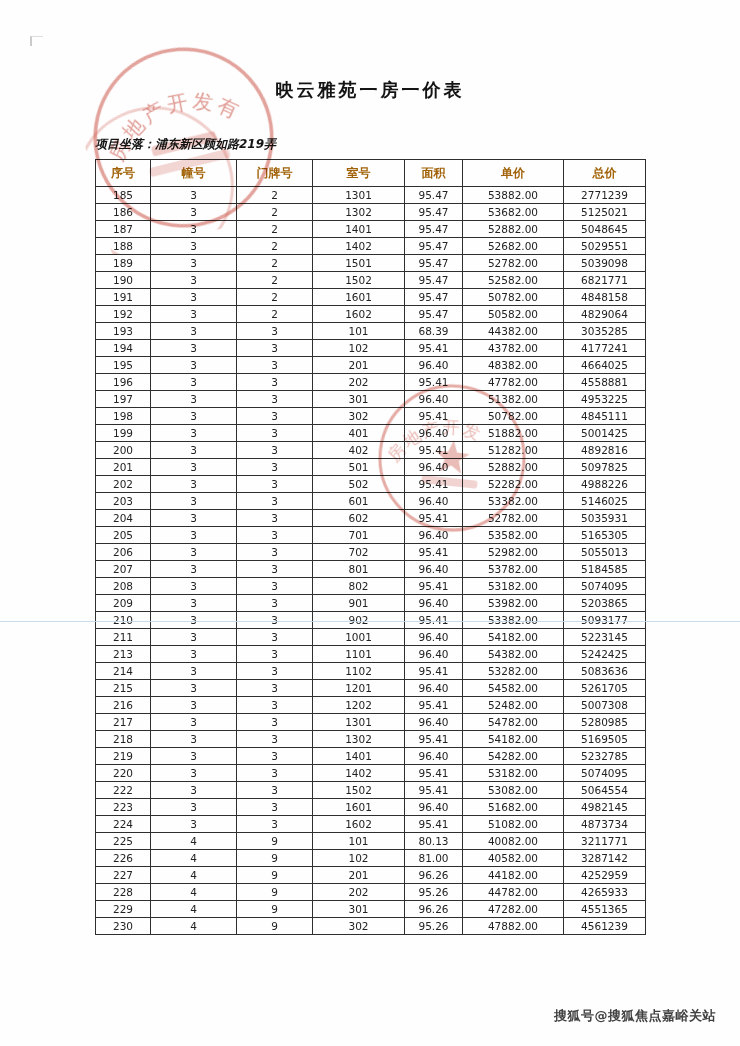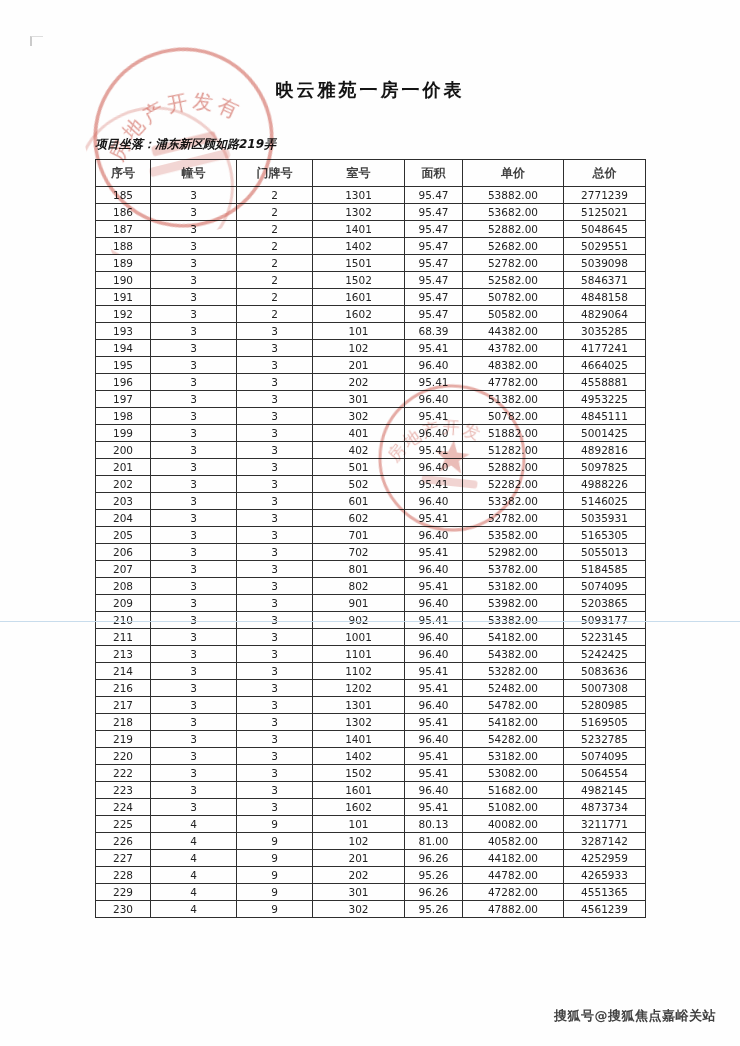--- a/index.html
+++ b/index.html
@@ -19,21 +19,21 @@
   .location{
     margin:34px 0 6px 95px;font-size:12px;font-weight:700;color:#141414;font-style:italic;
   }
   table.price-table{
     border-collapse:collapse;margin-left:95px;width:550px;table-layout:fixed;
     background:transparent;
   }
   .price-table th,.price-table td{
     border:1px solid #2e2e2e;text-align:center;padding:0;overflow:hidden;white-space:nowrap;
   }
-  .price-table thead th{height:26px;font-size:12px;font-weight:700;color:#404040;}
+  .price-table thead th{height:26px;font-size:12px;font-weight:700;color:#a16207;}
   .price-table tbody td{height:16px;font-size:10.5px;color:#222;}
   .seal{position:absolute;mix-blend-mode:multiply;pointer-events:none;}
   .seal-top{left:86px;top:40px;width:195px;height:195px;transform:rotate(-14deg);opacity:.85;}
   .seal-mid{left:372px;top:378px;width:160px;height:160px;transform:rotate(6deg);opacity:.85;}
   .seal-blur{filter:blur(0.7px);}
   .scan-line{position:absolute;left:0;top:621px;width:740px;height:1px;background:#c2d8ea;opacity:.9;}
   .watermark{
     position:absolute;top:1007px;right:24px;
     font-size:13px;font-weight:700;color:#3f3f3f;letter-spacing:.5px;
   }
@@ -116,21 +116,21 @@
           <td>52782.00</td>
           <td>5039098</td>
         </tr>
         <tr>
           <td>190</td>
           <td>3</td>
           <td>2</td>
           <td>1502</td>
           <td>95.47</td>
           <td>52582.00</td>
-          <td>5846371</td>
+          <td>6821771</td>
         </tr>
         <tr>
           <td>191</td>
           <td>3</td>
           <td>2</td>
           <td>1601</td>
           <td>95.47</td>
           <td>50782.00</td>
           <td>4848158</td>
         </tr>
@@ -324,20 +324,29 @@
           <td>5242425</td>
         </tr>
         <tr>
           <td>214</td>
           <td>3</td>
           <td>3</td>
           <td>1102</td>
           <td>95.41</td>
           <td>53282.00</td>
           <td>5083636</td>
+        </tr>
+        <tr>
+          <td>215</td>
+          <td>3</td>
+          <td>3</td>
+          <td>1201</td>
+          <td>96.40</td>
+          <td>54582.00</td>
+          <td>5261705</td>
         </tr>
         <tr>
           <td>216</td>
           <td>3</td>
           <td>3</td>
           <td>1202</td>
           <td>95.41</td>
           <td>52482.00</td>
           <td>5007308</td>
         </tr>

